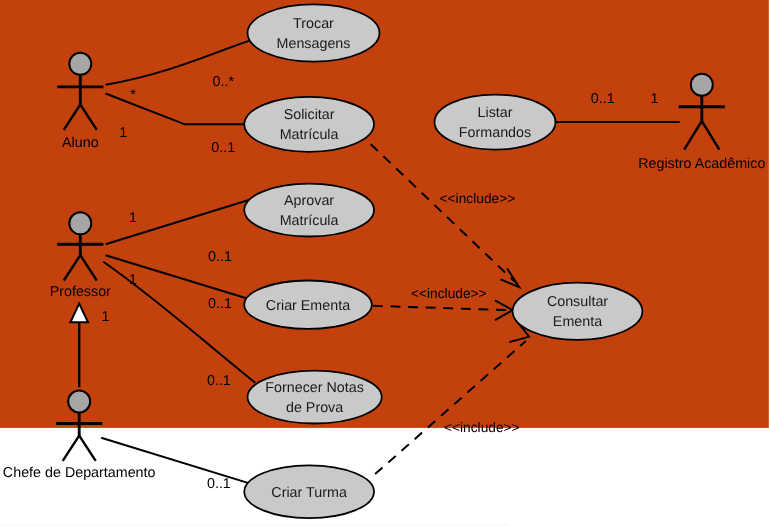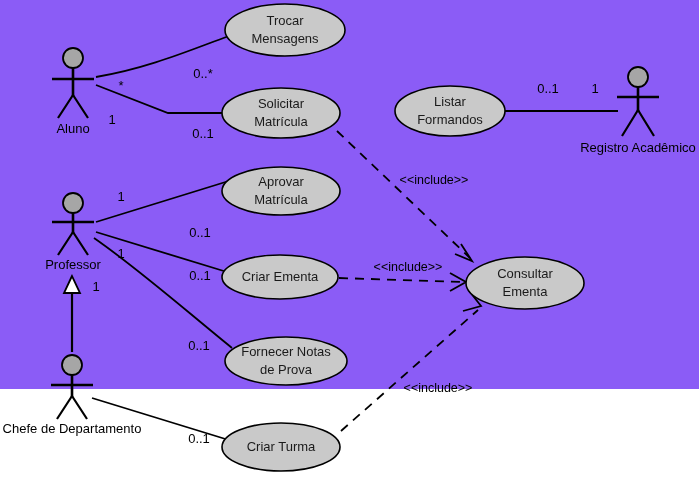--- a/index.html
+++ b/index.html
@@ -10,21 +10,21 @@
   body {
     width: 699px;
     height: 478px;
     font-family: "Liberation Sans", sans-serif;
     overflow: hidden;
   }
   #diagram-root {
     position: relative;
     width: 699px;
     height: 389px;
-    background: #8b5cf6;
+    background: #c2410c;
   }
   svg#uml-canvas {
     display: block;
     width: 699px;
     height: 478px;
   }
   .uc-ellipse {
     fill: #c9c9c9;
     stroke: #000000;
     stroke-width: 1.6;

